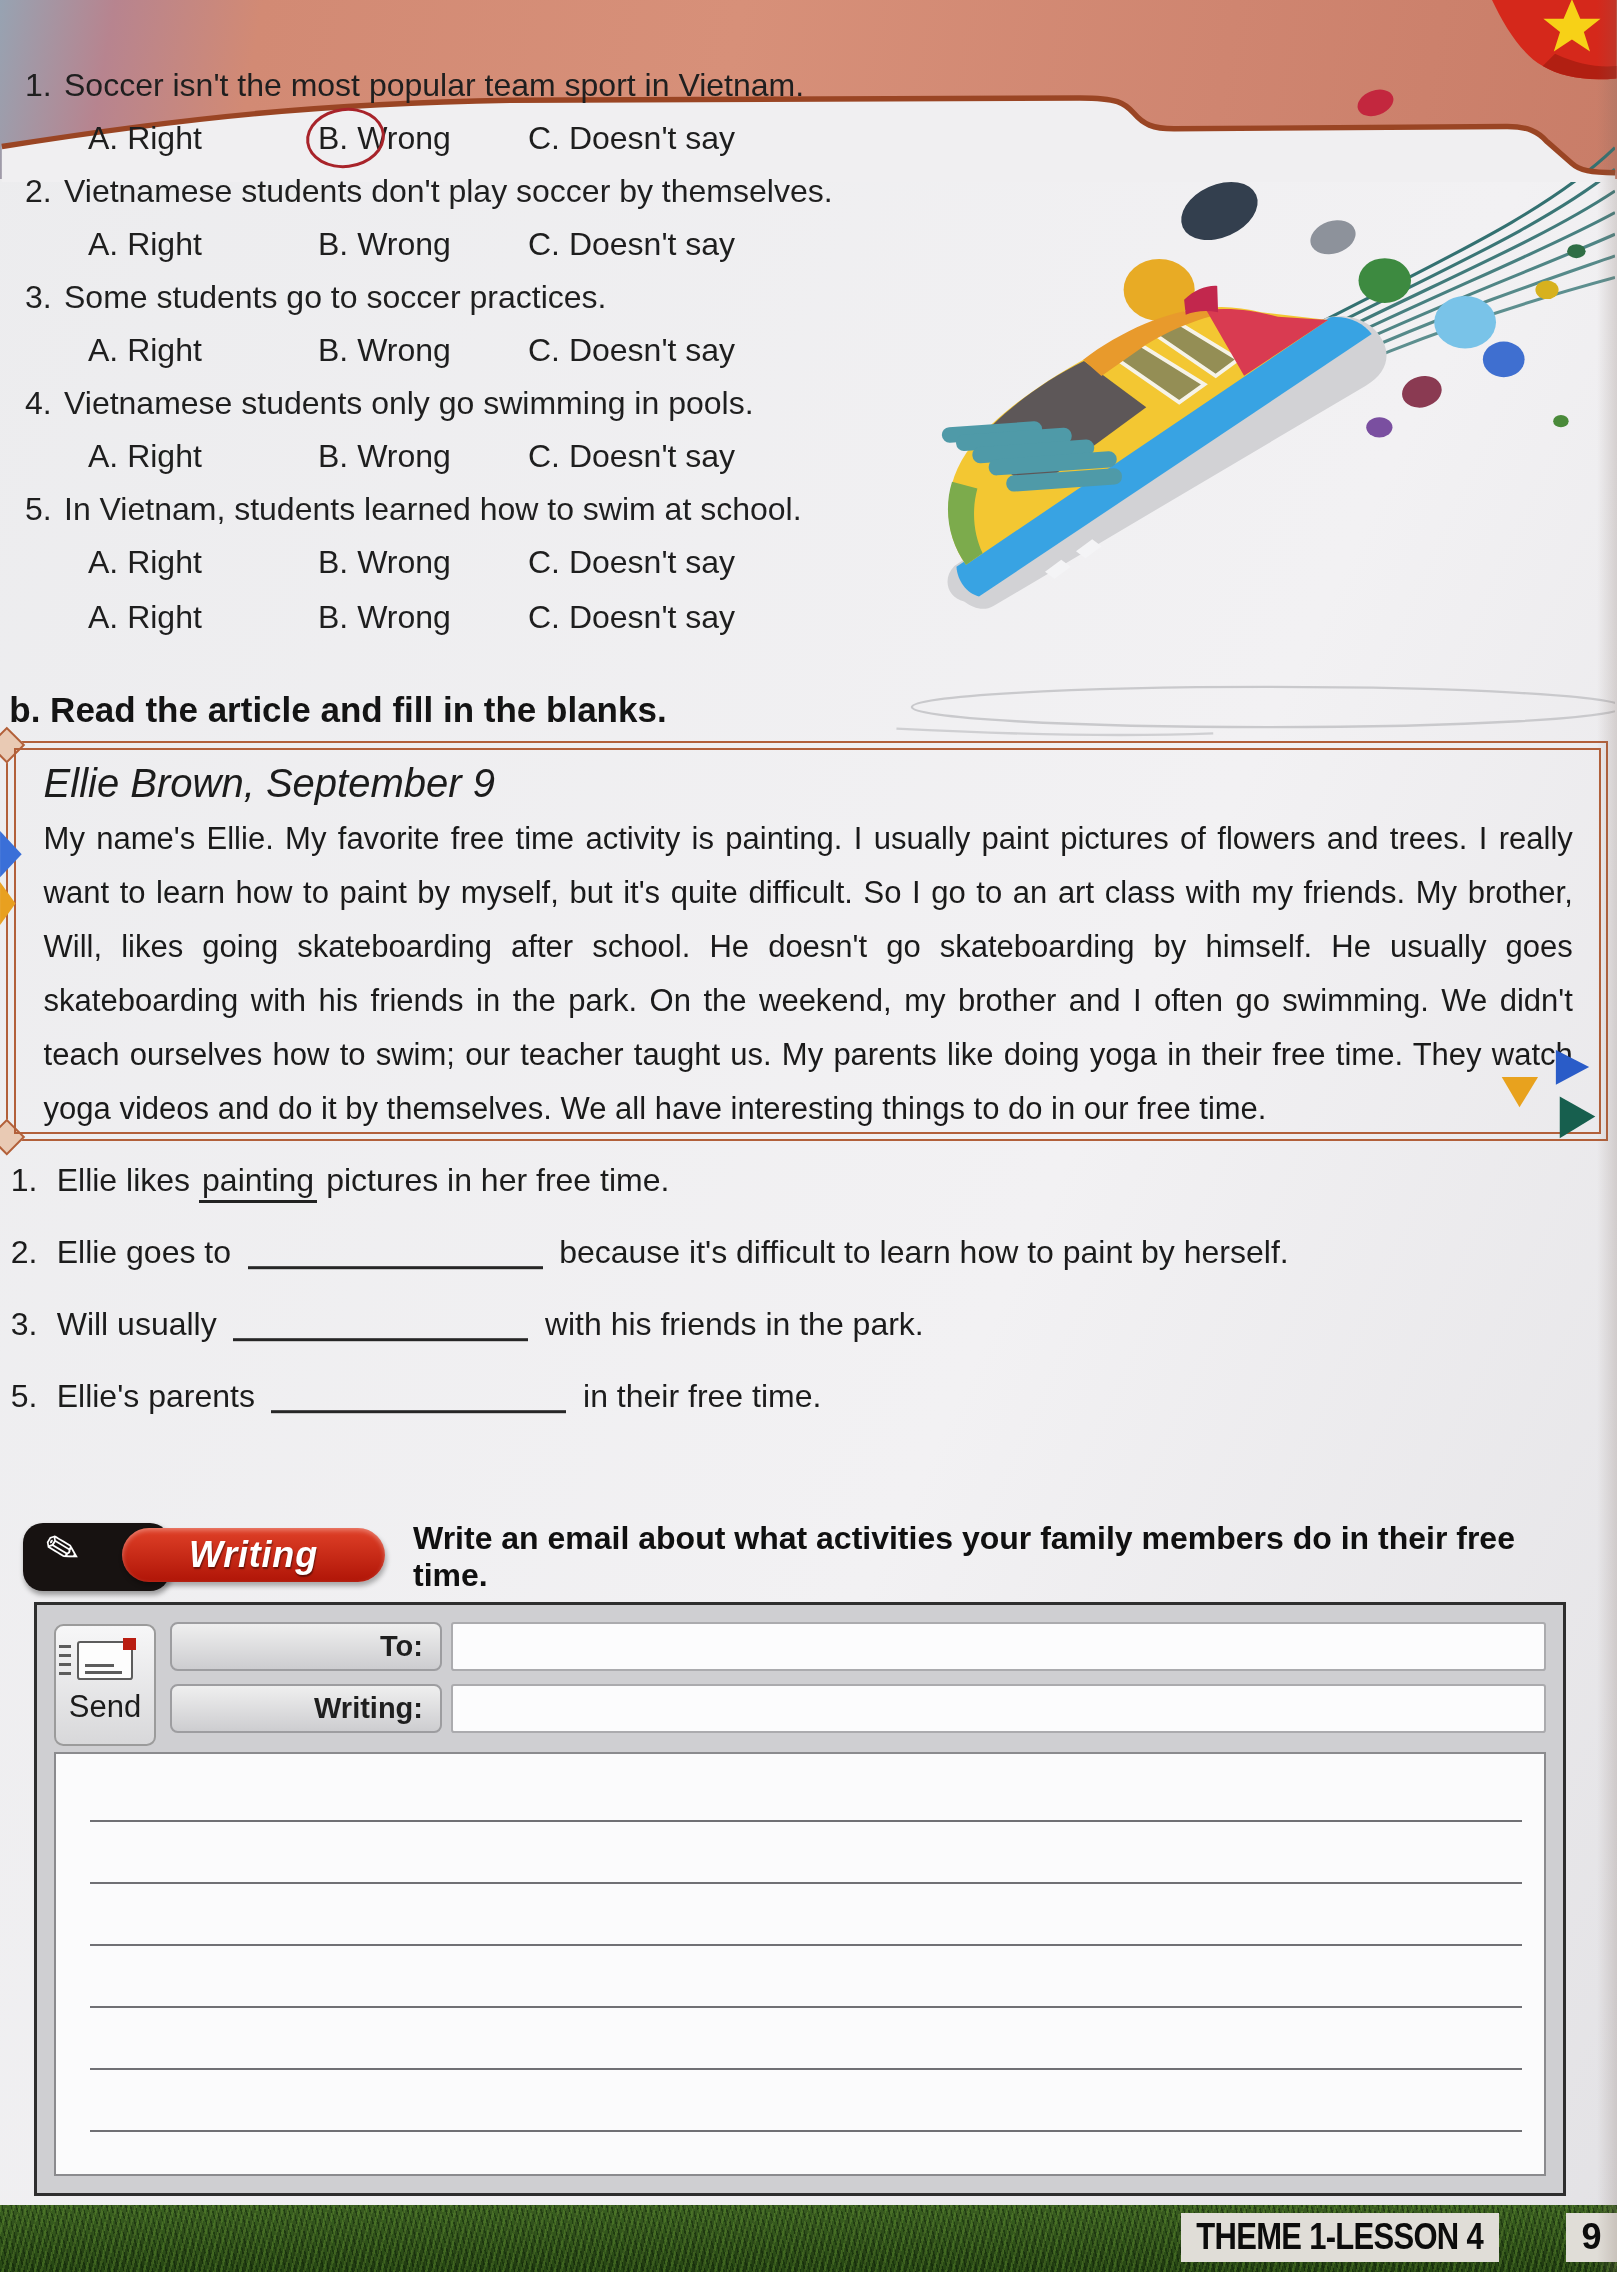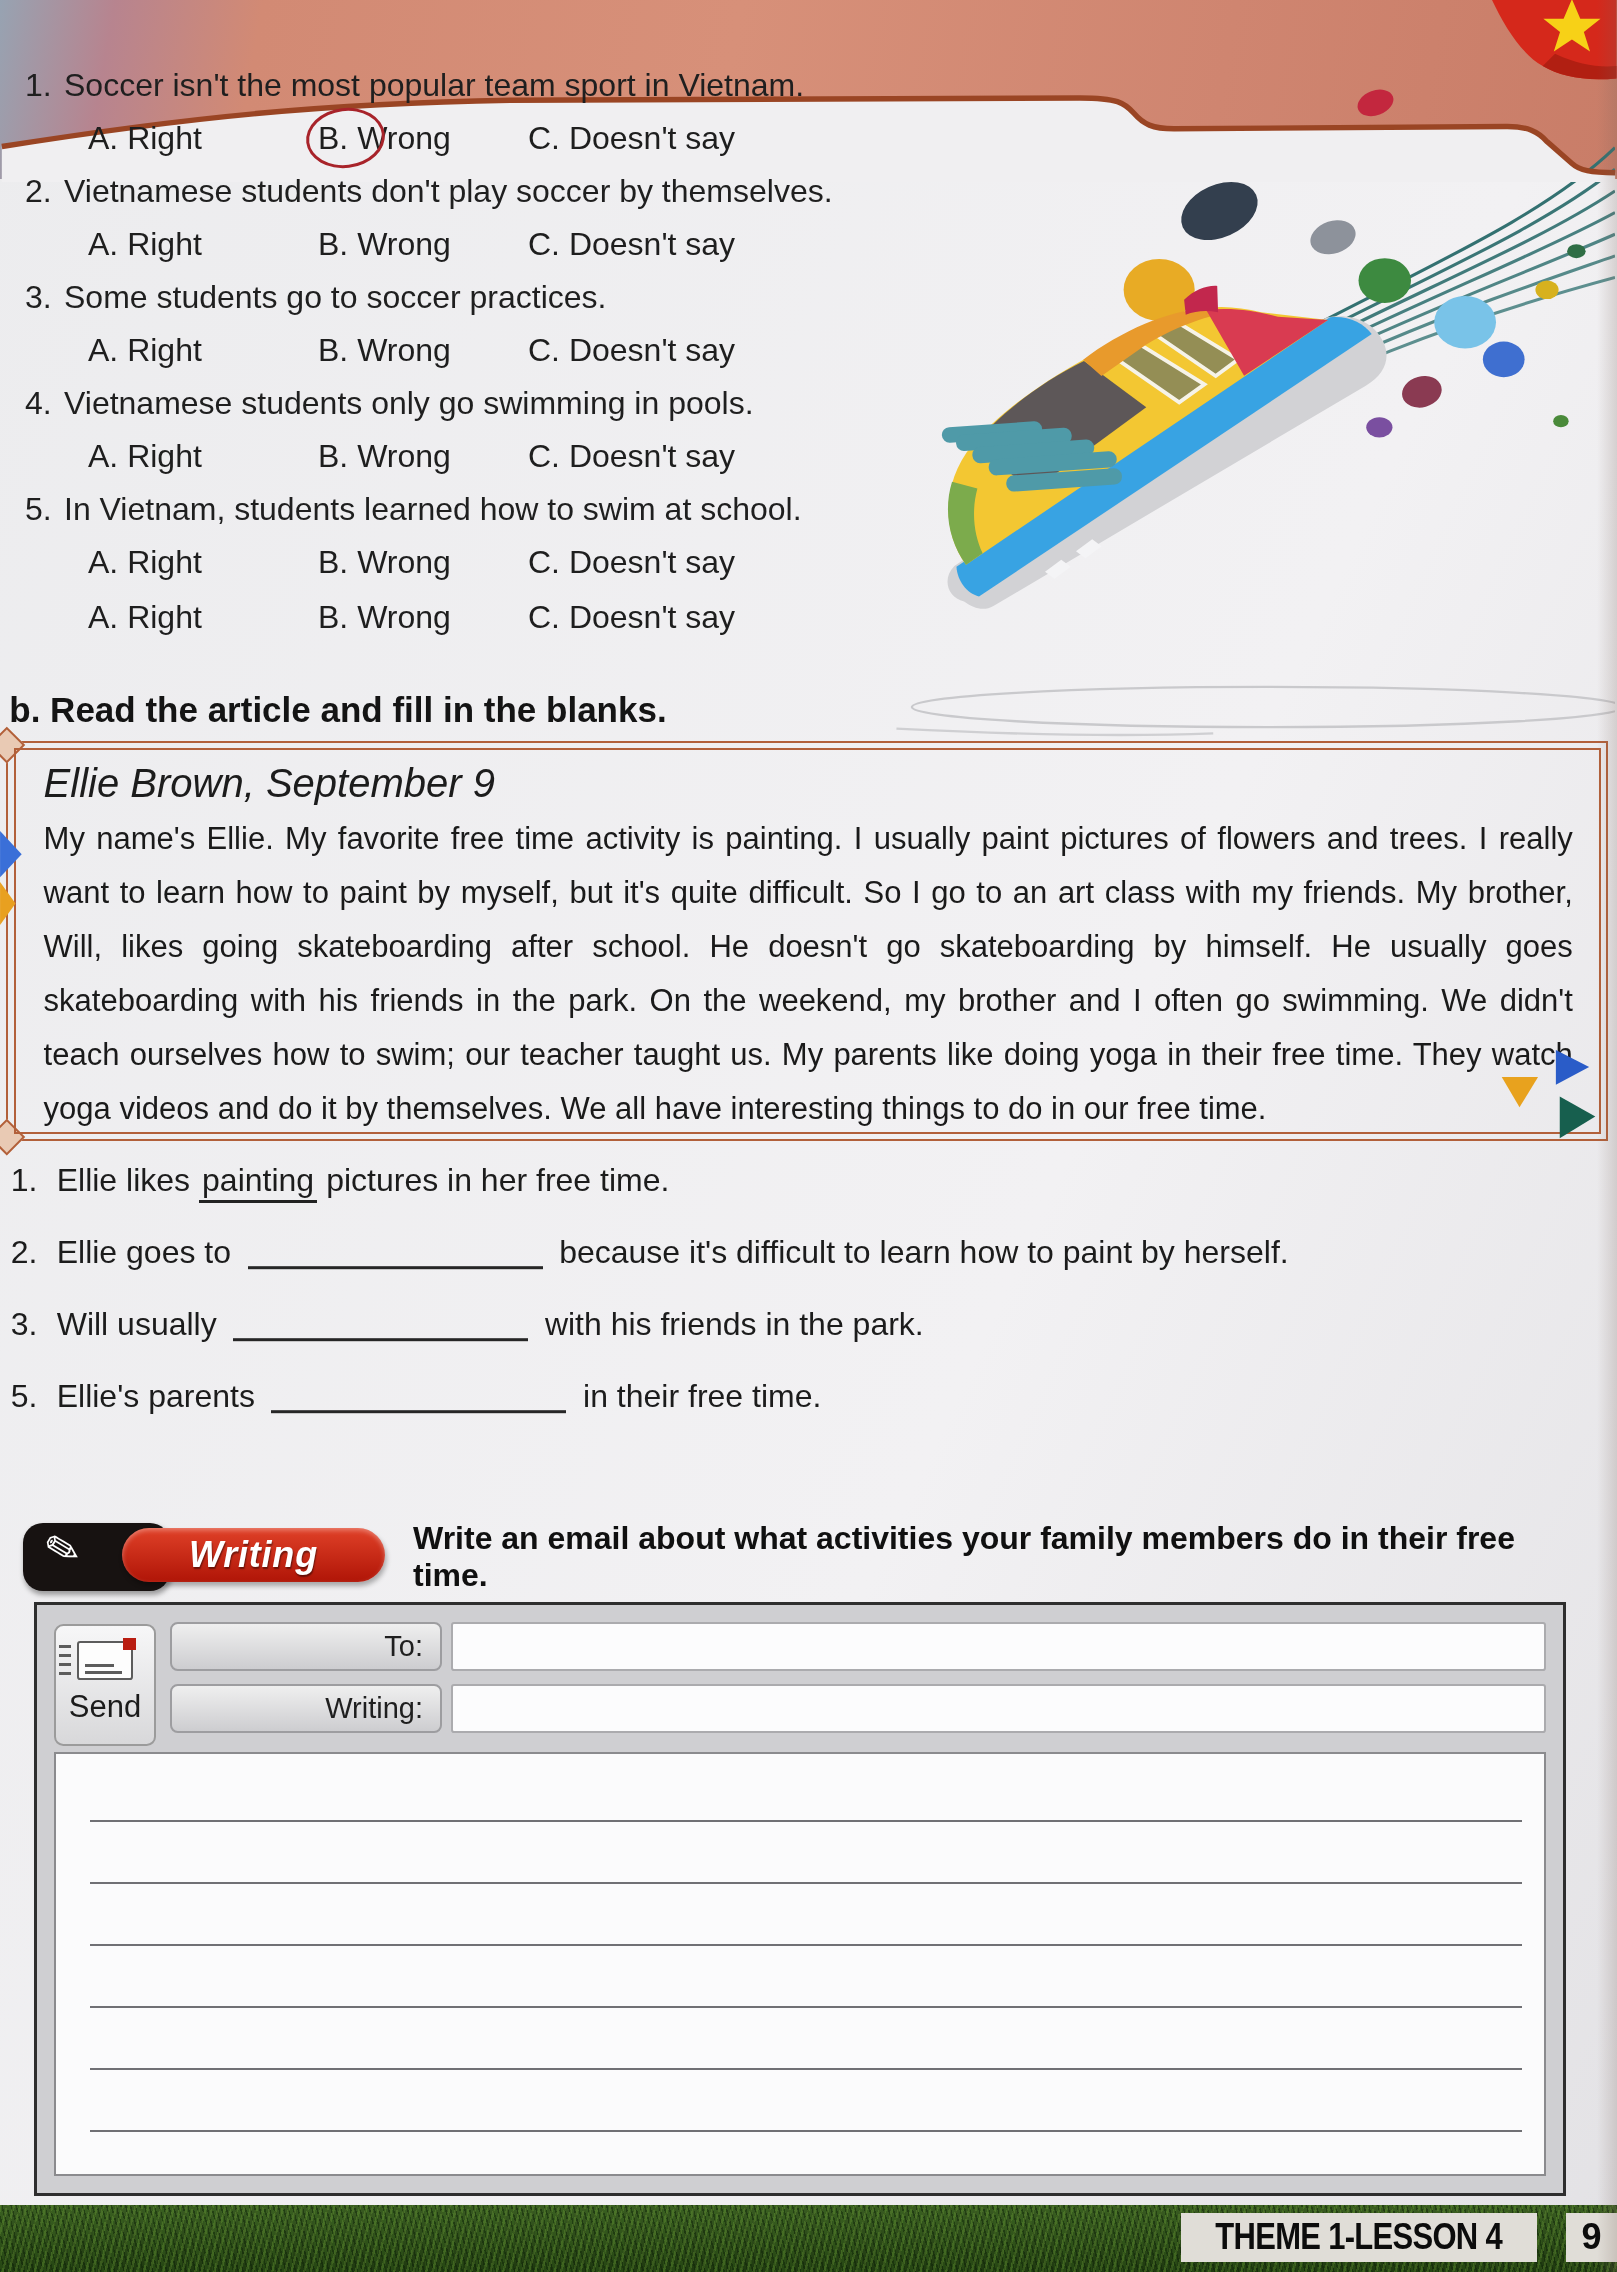--- a/index.html
+++ b/index.html
@@ -78,40 +78,40 @@
   .stamp{position:absolute; right:-4.6px; top:-5.4px; width:12.4px; height:12.4px; background:#b91d12;}
   .env-line{position:absolute; left:6.2px; height:3.1px; background:#5c5c5c;}
   .env-line.a{bottom:10.8px; width:29px;}
   .env-line.b{bottom:3.9px; width:37px;}
   .m-line{position:absolute; left:-20px; width:12.4px; height:3.1px; background:#5c5c5c;}
   .m-line.l1{top:1.5px;} .m-line.l2{top:10.8px;} .m-line.l3{top:20px;} .m-line.l4{top:29px;}
   .send-label{font-size:31px; color:#1b1b1b;}
   .f-label{position:absolute; left:133px; width:272px; height:49px;
     background:linear-gradient(180deg,#efefef,#cdcdd0); border:2.3px solid #9d9da0; border-radius:7.7px;
     display:flex; align-items:center; justify-content:flex-end; padding-right:17px;
-    font-size:29px; color:#1f1f1f; box-sizing:border-box;}
+    font-size:29px; color:#1f1f1f; box-sizing:border-box;font-weight:bold;}
   .f-label.to{top:17px;} .f-label.subject{top:79px;}
   .f-input{position:absolute; left:414px; width:calc(100% - 431px); height:49px; background:#fcfcfd;
     border:2.3px solid #ababae; border-radius:3.1px; font-size:28px; padding:0 14px; box-sizing:border-box;
     font-family:"Liberation Sans", sans-serif;}
   .f-input.to{top:17px;} .f-input.subject{top:79px;}
   .body-box{position:absolute; left:17px; right:17px; top:147px; bottom:17px;
     background:#fbfbfc; border:2.3px solid #8b8b8e;}
   .rule{position:absolute; left:34px; right:21.6px; height:2.3px; background:#707074;}
   .rule.r1{top:66px;} .rule.r2{top:128px;} .rule.r3{top:190px;}
   .rule.r4{top:252px;} .rule.r5{top:314px;} .rule.r6{top:376px;}
 
   
   .grass{position:absolute; left:0; right:0; top:2205px; height:68px; z-index:6;
     background:
       repeating-linear-gradient(105deg, rgba(120,170,60,.28) 0 2.3px, transparent 2.3px 6.2px),
       repeating-linear-gradient(75deg, rgba(10,30,5,.45) 0 1.5px, transparent 1.5px 4.6px),
       repeating-linear-gradient(90deg, rgba(60,110,30,.25) 0 3.9px, transparent 3.9px 8.5px),
       linear-gradient(180deg,#3a5c22,#1e380f);}
-  .theme-label{position:absolute; left:1181px; top:7.7px; width:356px; height:49px; background:#e0ddd7;
+  .theme-label{position:absolute; left:1181px; top:7.7px; width:318px; height:49px; background:#e0ddd7;
     display:flex; align-items:center; justify-content:center;}
   .theme-label span{font-weight:bold; font-size:36px; color:#0c0c0c; letter-spacing:-0.8px; transform:scaleX(.86); white-space:nowrap;}
   .page-num{position:absolute; left:1566px; top:7.7px; width:51px; height:49px; background:#e0ddd7;
     display:flex; align-items:center; justify-content:center; font-weight:bold; font-size:36px; color:#0c0c0c;}
 </style>
 </head>
 <body>
 
 <div class="sheet">
 

